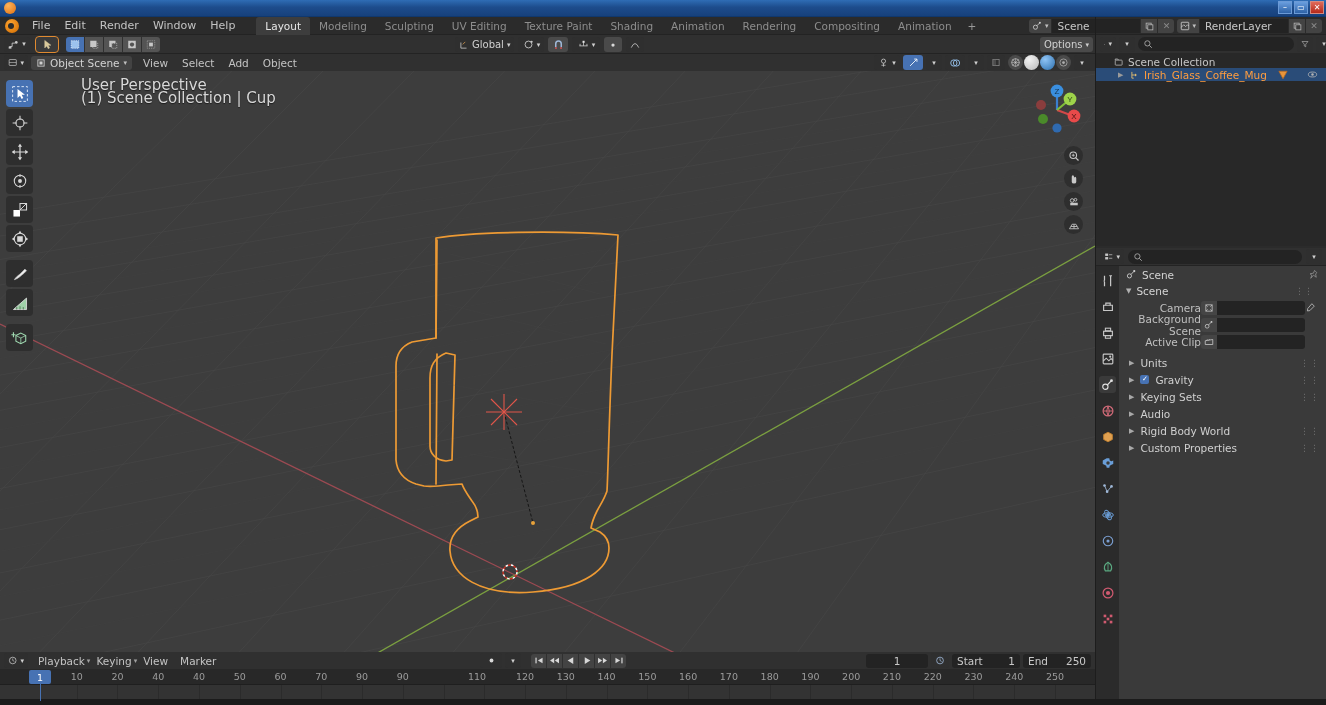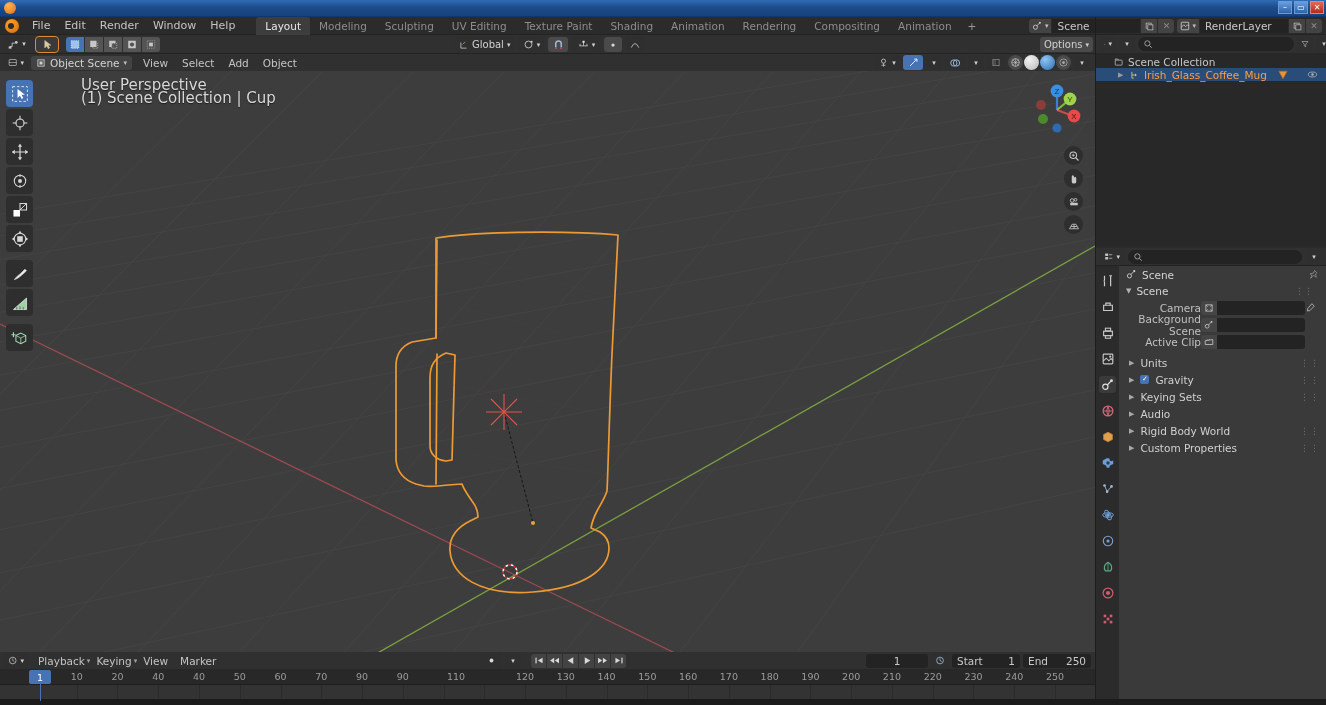--- a/index.html
+++ b/index.html
@@ -873,21 +873,21 @@
         <div class="tick" style="left: 76.6867px;">10</div>
         <div class="tick" style="left: 117.45px;">20</div>
         <div class="tick" style="left: 158.213px;">40</div>
         <div class="tick" style="left: 198.976px;">40</div>
         <div class="tick" style="left: 239.739px;">50</div>
         <div class="tick" style="left: 280.502px;">60</div>
         <div class="tick" style="left: 321.265px;">70</div>
         <div class="tick" style="left: 362.028px;">90</div>
         <div class="tick" style="left: 402.791px;">90</div>
         <div class="tick" style="left: 443.554px; margin-top: 46px;">100</div>
-        <div class="tick" style="left: 456px;">110</div>
+        <div class="tick" style="left: 477px;">110</div>
         <div class="tick" style="left: 525.08px;">120</div>
         <div class="tick" style="left: 565.843px;">130</div>
         <div class="tick" style="left: 606.606px;">140</div>
         <div class="tick" style="left: 647.369px;">150</div>
         <div class="tick" style="left: 688.133px;">160</div>
         <div class="tick" style="left: 728.896px;">170</div>
         <div class="tick" style="left: 769.659px;">180</div>
         <div class="tick" style="left: 810.422px;">190</div>
         <div class="tick" style="left: 851.185px;">200</div>
         <div class="tick" style="left: 891.948px;">210</div>

